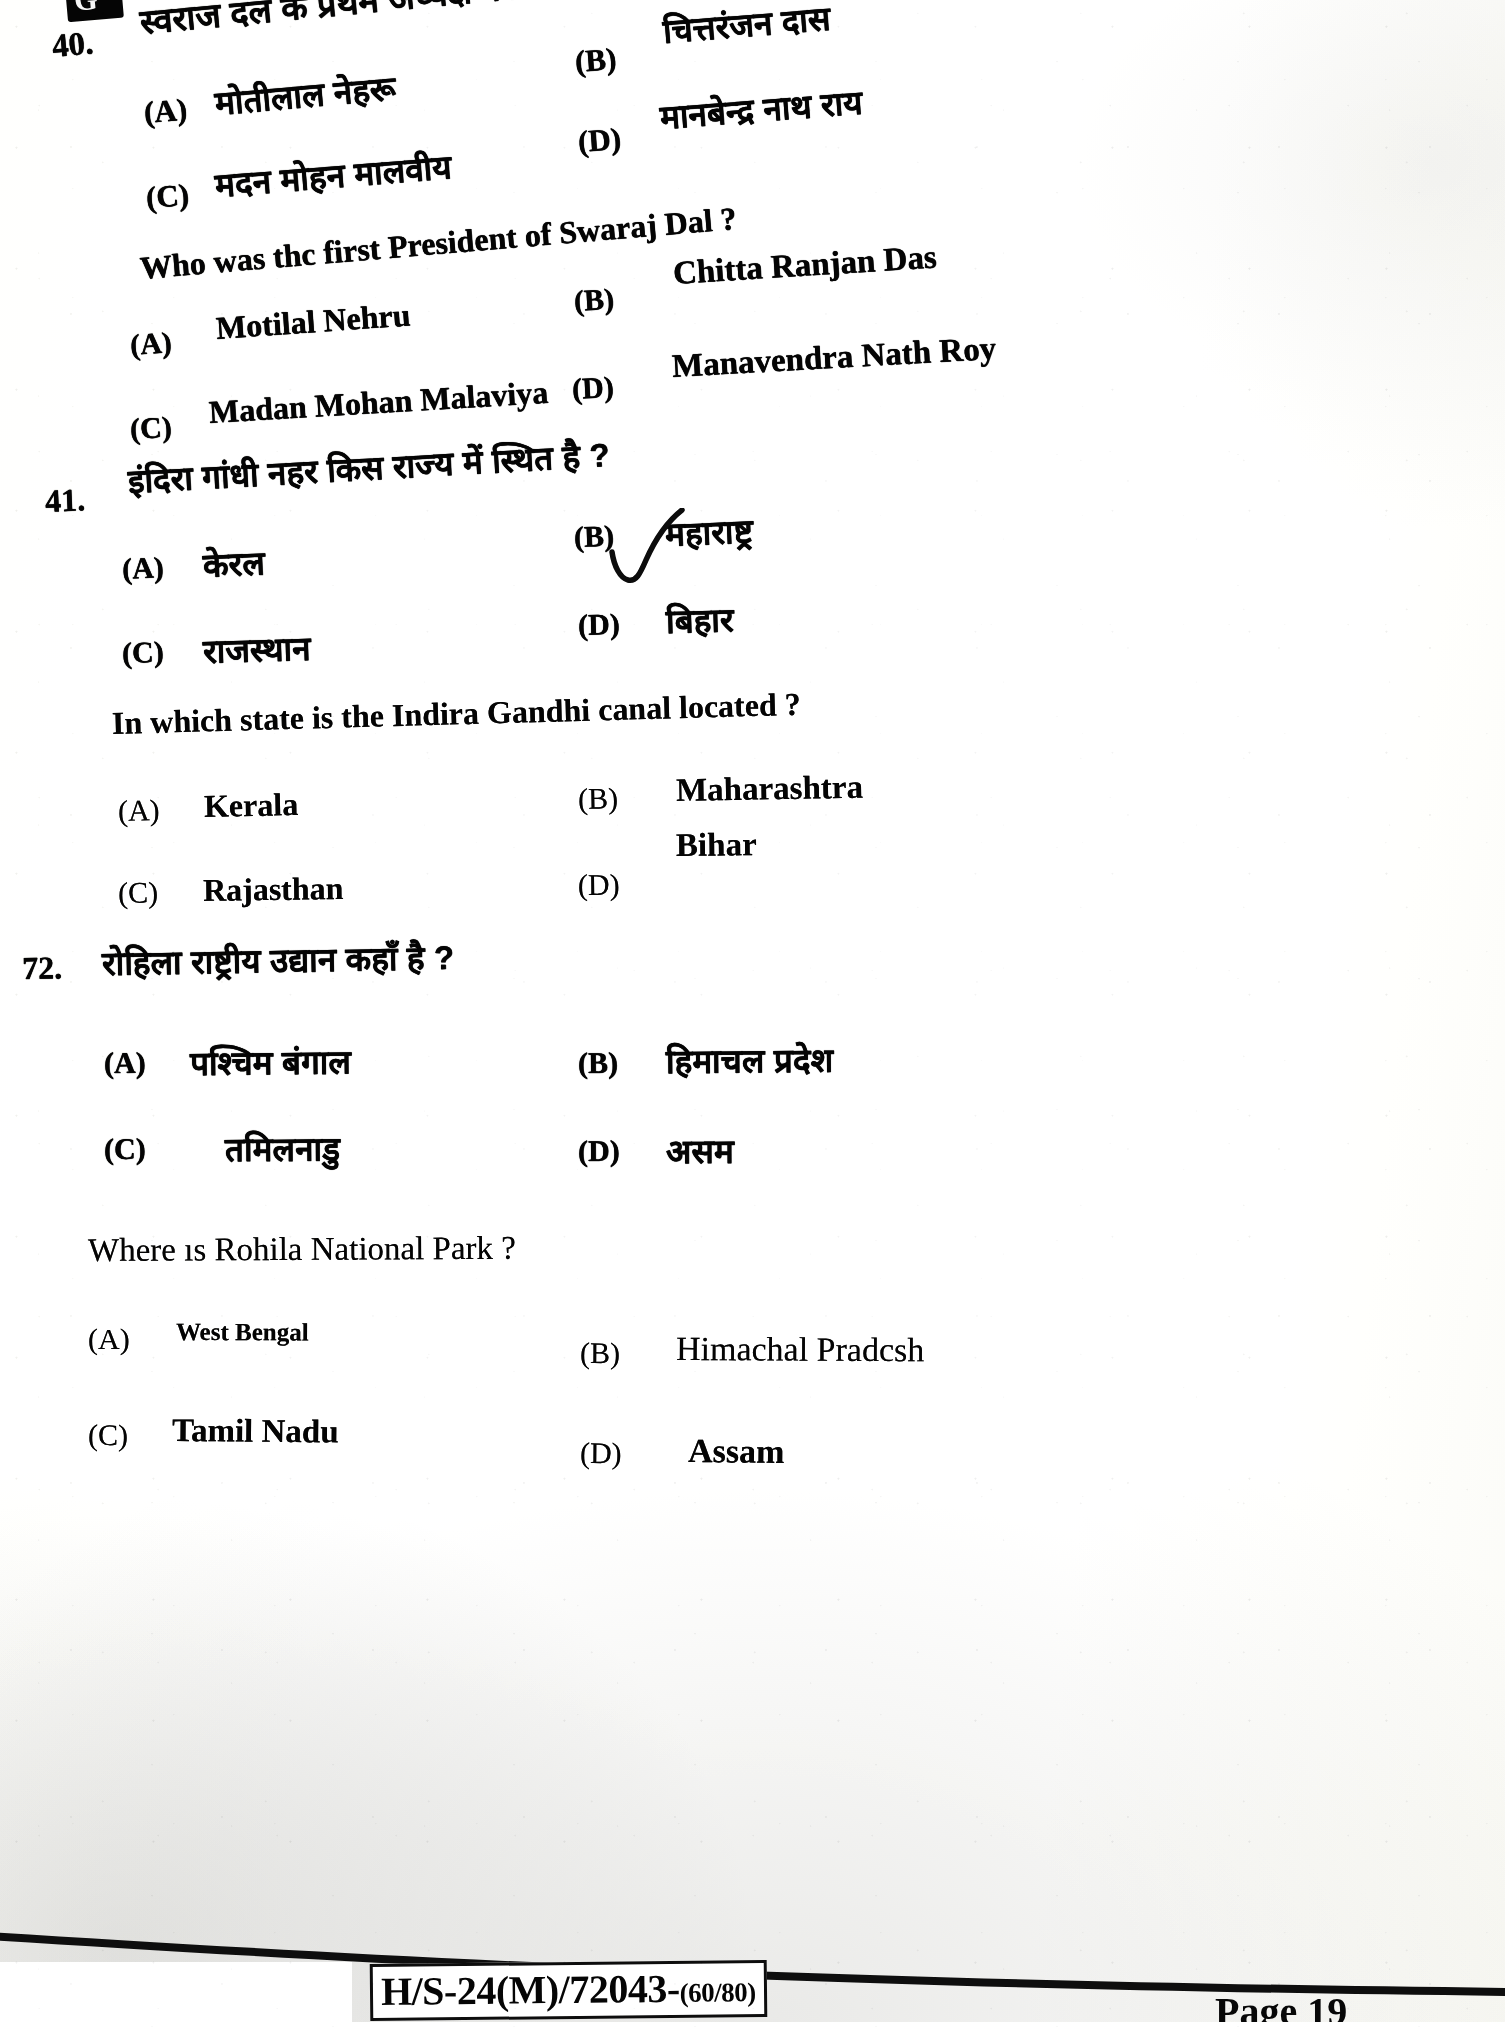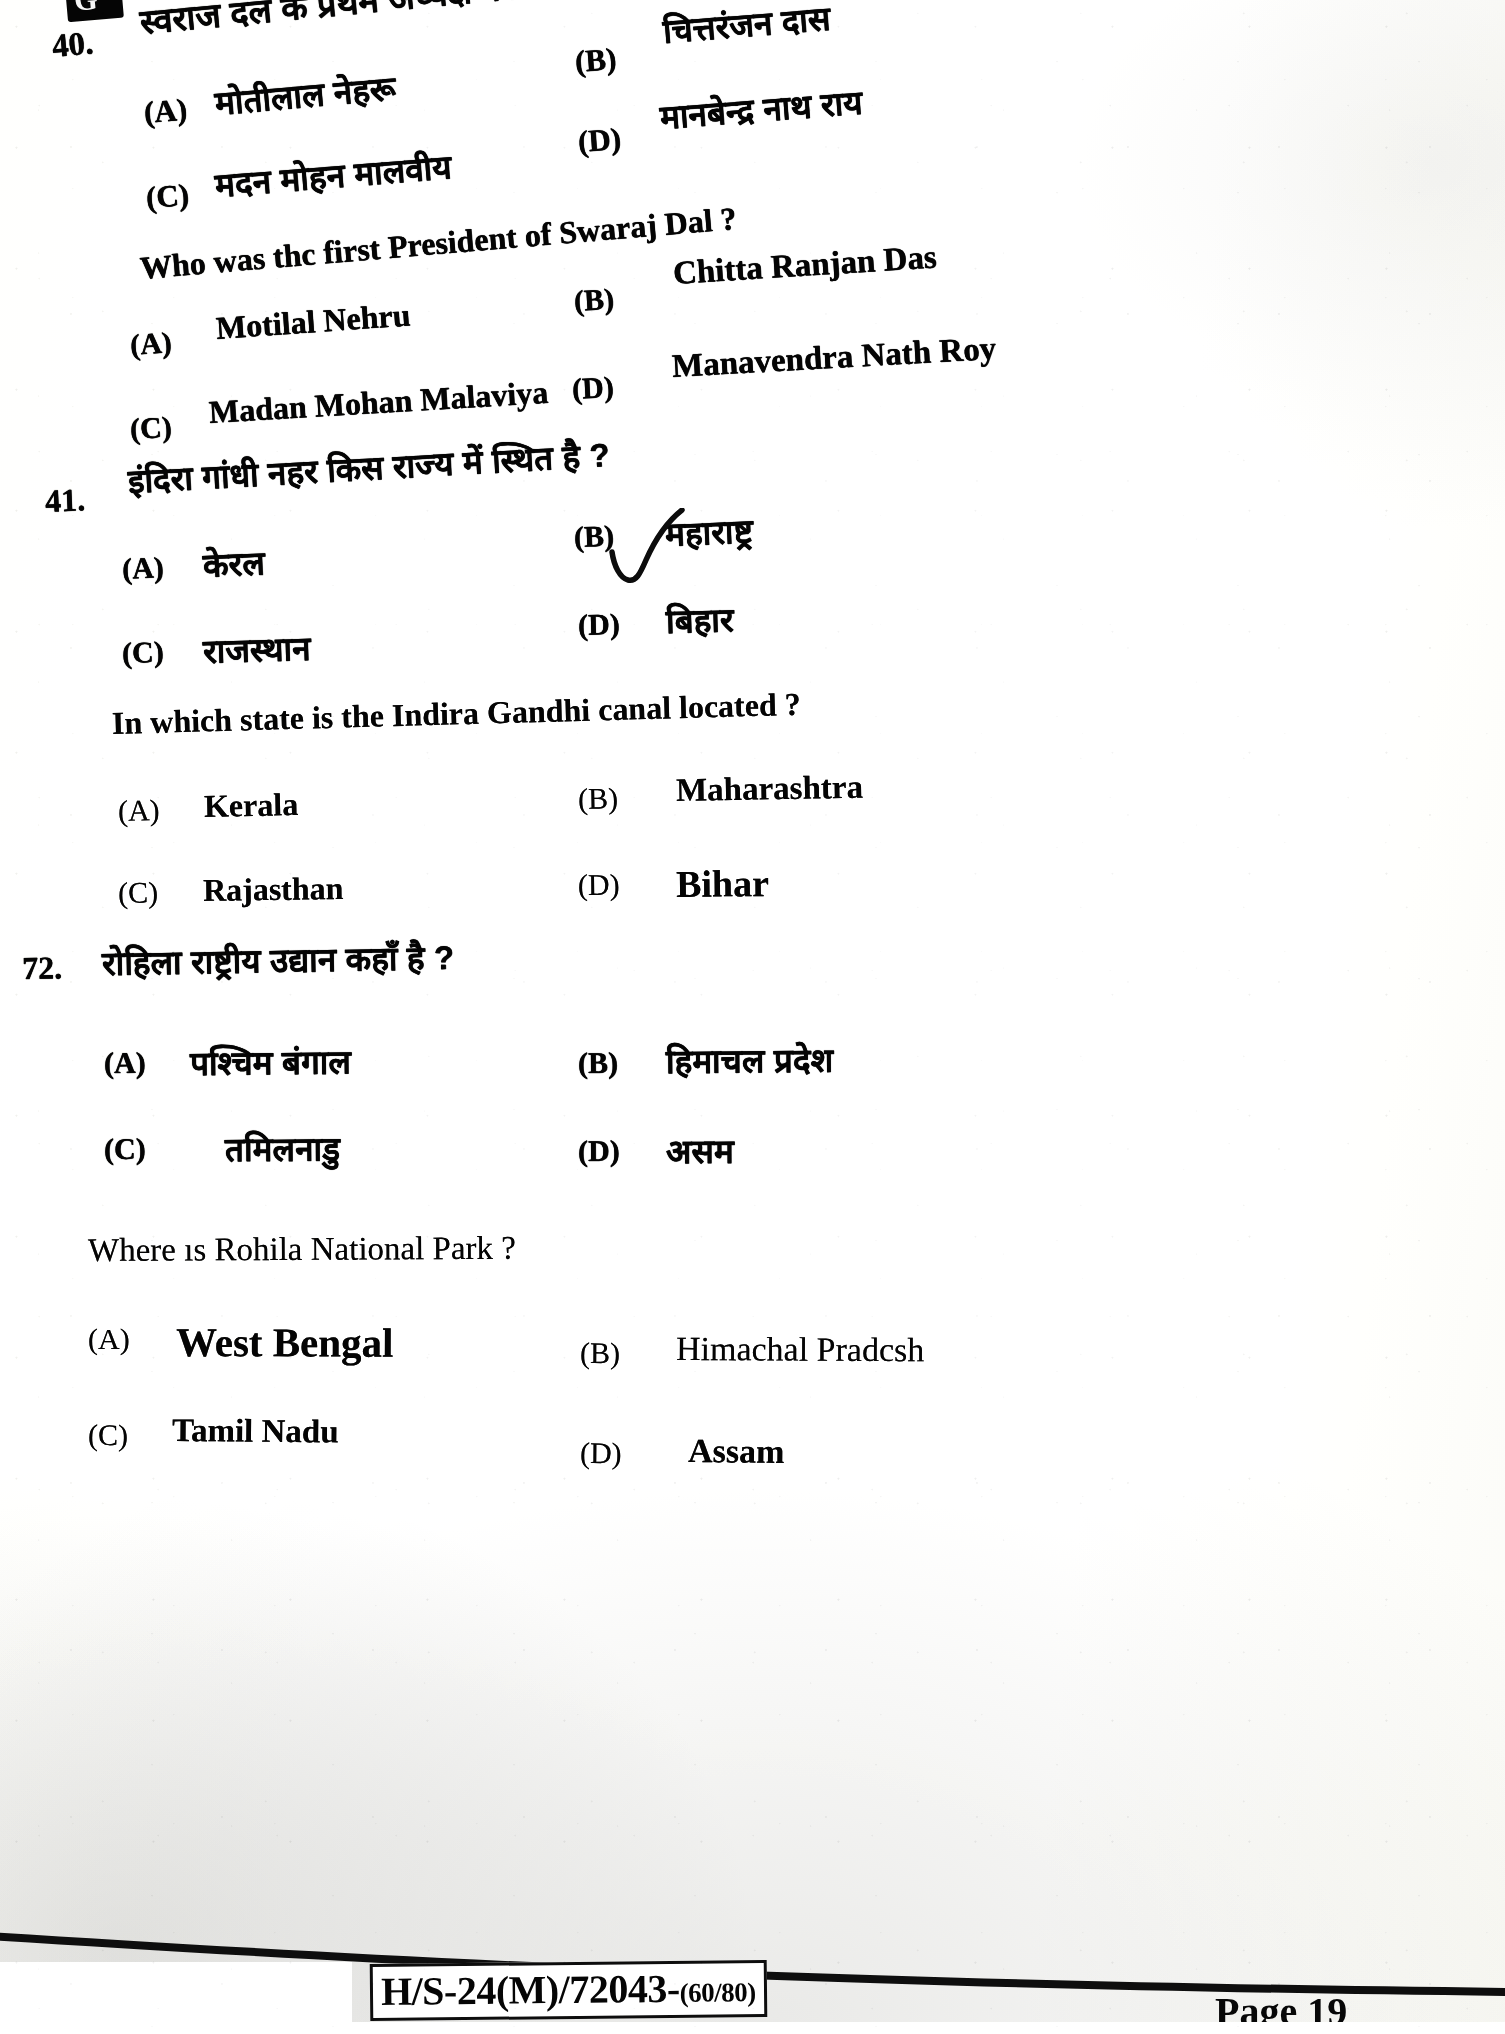--- a/index.html
+++ b/index.html
@@ -169,41 +169,41 @@
   <div class="ln qn mid" style="left:118px;top:794px;font-size:30px;transform:rotate(-1.2deg);">(A)</div>
   <div class="ln eng mid" style="left:204px;top:788px;font-size:32px;transform:rotate(-1.2deg);">Kerala</div>
 
   <div class="ln qn mid" style="left:578px;top:782px;font-size:30px;transform:rotate(-1deg);">(B)</div>
   <div class="ln eng mid" style="left:676px;top:772px;font-size:33px;transform:rotate(-1deg);">Maharashtra</div>
 
   <div class="ln qn mid" style="left:118px;top:876px;font-size:30px;transform:rotate(-.8deg);">(C)</div>
   <div class="ln eng mid" style="left:203px;top:872px;font-size:32px;transform:rotate(-.8deg);">Rajasthan</div>
 
   <div class="ln qn mid" style="left:578px;top:868px;font-size:30px;transform:rotate(-.6deg);">(D)</div>
-  <div class="ln eng mid" style="left:676px;top:862px;font-size:38px;transform:rotate(-.6deg);">Bihar</div>
+  <div class="ln eng mid" style="left:676px;top:827px;font-size:33px;transform:rotate(-.6deg);">Bihar</div>
 
   <div class="ln qn heavy" style="left:22px;top:950px;font-size:32px;transform:rotate(-.8deg);">72.</div>
   <div class="ln hin heavy" style="left:102px;top:940px;font-size:33px;transform:rotate(-1deg);">रोहिला राष्ट्रीय उद्यान कहाँ है ?</div>
 
   <div class="ln qn heavy" style="left:104px;top:1046px;font-size:30px;transform:rotate(-.5deg);">(A)</div>
   <div class="ln hin heavy" style="left:190px;top:1040px;font-size:33px;transform:rotate(-.6deg);">पश्चिम बंगाल</div>
 
   <div class="ln qn heavy" style="left:578px;top:1046px;font-size:30px;transform:rotate(-.4deg);">(B)</div>
   <div class="ln hin heavy" style="left:666px;top:1038px;font-size:33px;transform:rotate(-.5deg);">हिमाचल प्रदेश</div>
 
   <div class="ln qn heavy" style="left:104px;top:1132px;font-size:30px;transform:rotate(-.3deg);">(C)</div>
   <div class="ln hin heavy" style="left:190px;top:1126px;font-size:33px;transform:rotate(-.4deg);margin-left:35px;">तमिलनाडु</div>
 
   <div class="ln qn heavy" style="left:578px;top:1134px;font-size:30px;transform:rotate(-.3deg);">(D)</div>
   <div class="ln hin heavy" style="left:666px;top:1128px;font-size:33px;transform:rotate(-.3deg);">असम</div>
 
   <div class="ln engn mid" style="left:88px;top:1232px;font-size:33px;transform:rotate(-.3deg);">Where ıs Rohila National Park ?</div>
 
   <div class="ln qn mid" style="left:88px;top:1322px;font-size:30px;transform:rotate(0deg);">(A)</div>
-  <div class="ln eng mid" style="left:176px;top:1318px;font-size:41px;transform:rotate(.2deg);">West Bengal</div>
+  <div class="ln eng mid" style="left:176px;top:1318px;font-size:25px;transform:rotate(.2deg);">West Bengal</div>
 
   <div class="ln qn mid" style="left:580px;top:1336px;font-size:30px;transform:rotate(.3deg);">(B)</div>
   <div class="ln engn mid" style="left:676px;top:1330px;font-size:34px;transform:rotate(.3deg);">Himachal Pradcsh</div>
 
   <div class="ln qn mid" style="left:88px;top:1418px;font-size:30px;transform:rotate(.4deg);">(C)</div>
   <div class="ln eng mid" style="left:172px;top:1412px;font-size:33px;transform:rotate(.5deg);">Tamil Nadu</div>
 
   <div class="ln qn mid" style="left:580px;top:1436px;font-size:30px;transform:rotate(.5deg);">(D)</div>
   <div class="ln eng mid" style="left:688px;top:1432px;font-size:34px;transform:rotate(.6deg);">Assam</div>
 

